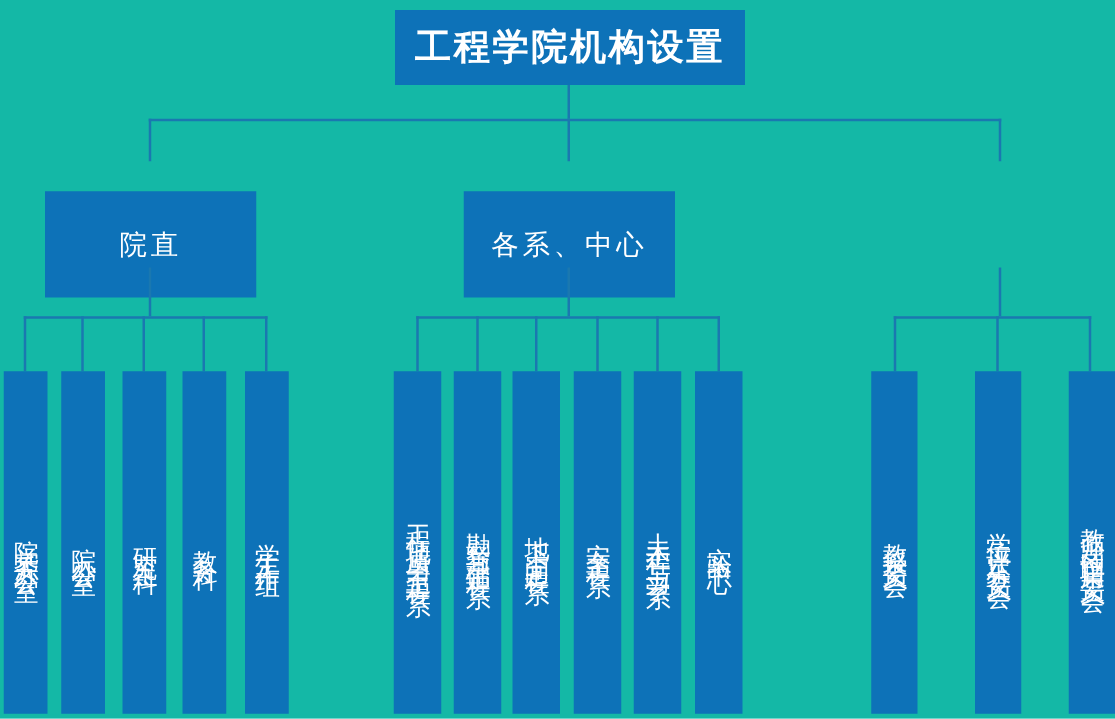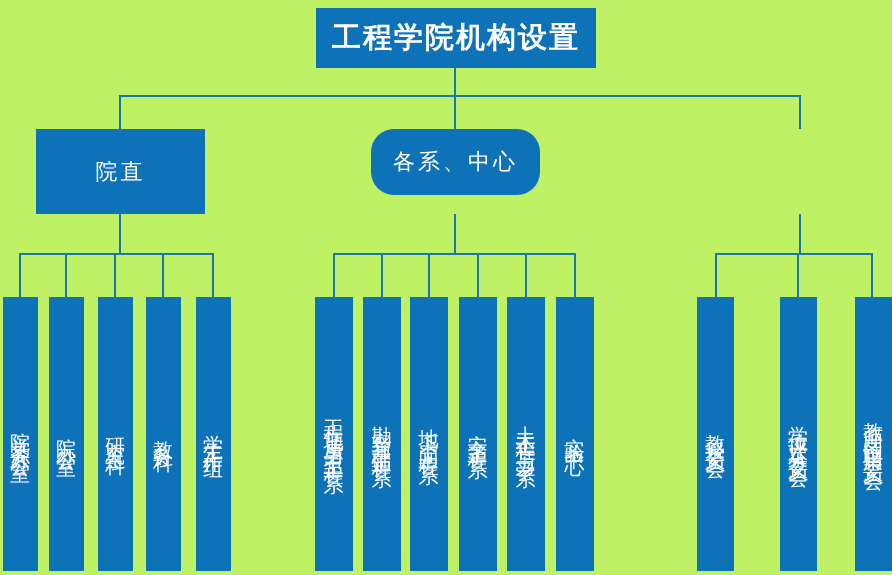--- a/index.html
+++ b/index.html
@@ -1,20 +1,20 @@
 <!DOCTYPE html>
 <html><head>
 <meta charset="utf-8">
 <style>
   html, body { margin: 0; padding: 0; background: #ffffff; }
   #stage {
     position: relative;
     width: 892px;
     height: 575px;
-    background: #bef264;
+    background: #14b8a6;
     overflow: hidden;
     font-family: Liberation Sans, sans-serif;
   }
   .node {
     position: absolute;
     background: #0d72b8;
     color: #ffffff;
     display: flex;
     align-items: center;
     justify-content: center;
@@ -22,20 +22,21 @@
     text-align: center;
   }
   .root-node {
     font-size: 29px;
     font-weight: bold;
     letter-spacing: 2px;
   }
   .branch-node {
     font-size: 22px;
     letter-spacing: 3px;
+    margin-top: 24px;
   }
   .leaf-node {
     writing-mode: vertical-rl;
     text-orientation: upright;
     font-size: 20px;
     letter-spacing: 6px;
     line-height: 1;
   }
   .hline, .vline {
     position: absolute;
@@ -51,21 +52,21 @@
 
   <div class="node root-node" style="left:316px; top:8px; width:280px; height:60px;">工程学院机构设置</div>
 
   <div class="vline" style="left:454px; top:68px; height:27px;"></div>
   <div class="hline" style="left:119px; top:95px; width:682px;"></div>
   <div class="vline" style="left:119px; top:95px; height:34px;"></div>
   <div class="vline" style="left:454px; top:95px; height:34px;"></div>
   <div class="vline" style="left:799px; top:95px; height:34px;"></div>
 
   <div class="node branch-node" style="left:36px; top:129px; width:169px; height:85px;">院直</div>
-  <div class="node branch-node" style="left:371px; top:129px; width:169px; height:66px;border-radius:23px;">各系、中心</div>
+  <div class="node branch-node" style="left:371px; top:129px; width:169px; height:85px;">各系、中心</div>
 
   <div class="vline" style="left:119px; top:214px; height:39px;"></div>
   <div class="hline" style="left:19px; top:253px; width:195px;"></div>
   <div class="vline" style="left:19px; top:253px; height:44px;"></div>
   <div class="vline" style="left:65px; top:253px; height:44px;"></div>
   <div class="vline" style="left:114px; top:253px; height:44px;"></div>
   <div class="vline" style="left:162px; top:253px; height:44px;"></div>
   <div class="vline" style="left:212px; top:253px; height:44px;"></div>
 
   <div class="vline" style="left:454px; top:214px; height:39px;"></div>

